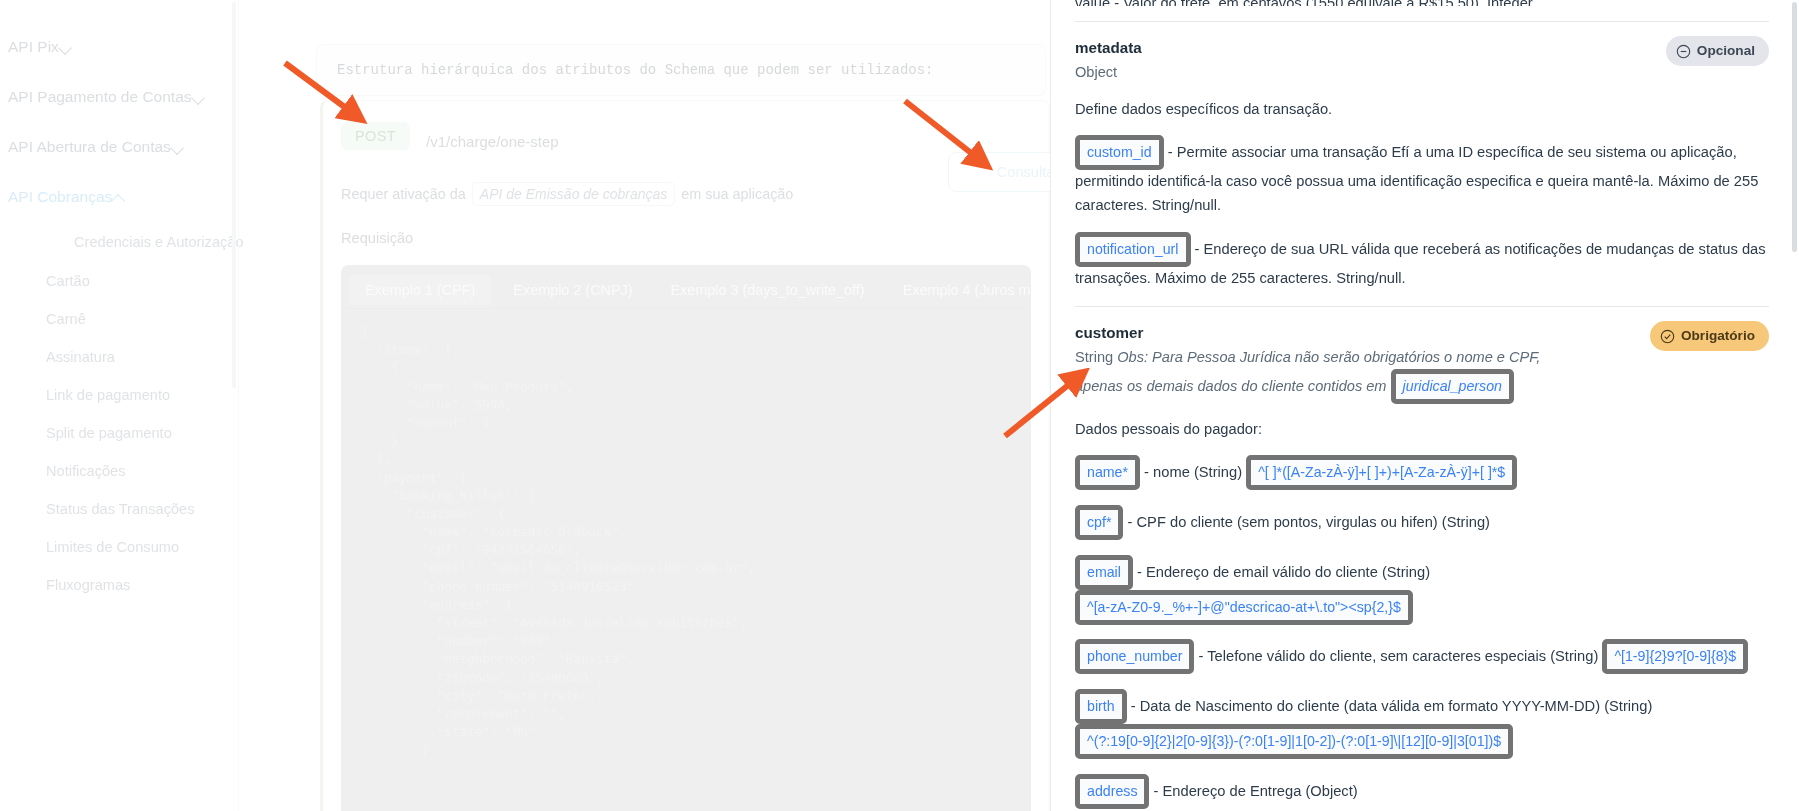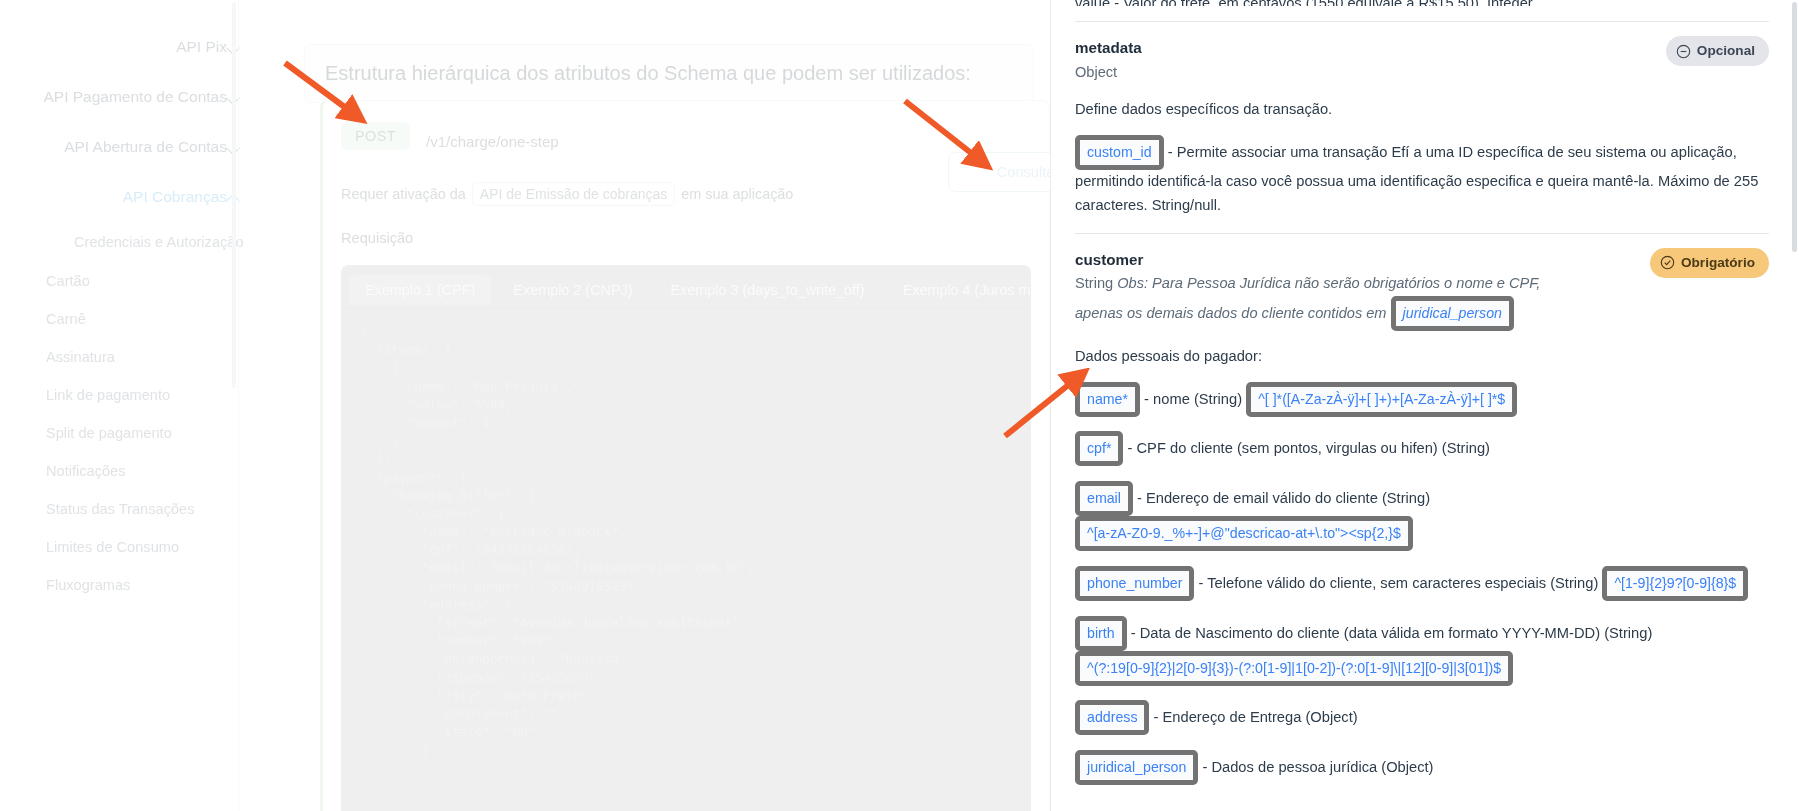--- a/index.html
+++ b/index.html
@@ -21,27 +21,27 @@
   .sidebar {
     position: absolute;
     left: 0; top: 0;
     width: 268px; height: 811px;
     background: #ffffff;
     padding: 22px 0 0 0;
     opacity: 0.30;
     overflow: hidden;
   }
   .nav-group {
-    display: flex; align-items: center; justify-content: flex-end;
+    display: flex; align-items: center; justify-content: flex-start;
     padding: 0 26px 0 8px;
     height: 50px;
     color: #8a949e;
     font-size: 15.5px;
   }
-  .nav-group.active { color: #7fc4e8; margin-left: 8px; }
+  .nav-group.active { color: #7fc4e8; }
   .nav-group .chev {
     width: 15px; height: 15px;
     position: relative;
     flex: 0 0 auto;
   }
   .nav-group .chev::before {
     content: "";
     position: absolute;
     left: 1px; top: 3px;
     width: 9px; height: 9px;
@@ -101,28 +101,29 @@
     width: 730px;
     background: #f6fbf6;
     border: 1px solid #e3efe3;
     border-radius: 7px;
     padding: 16px 20px;
     color: #6b7379;
     font-size: 14.2px;
   }
   .schema-box {
     position: absolute;
-    left: 36px; top: 44px;
+    left: 48px; top: 44px;
     width: 730px;
     background: #f9fdf9;
     border: 1px solid #e6f0e6;
     border-radius: 7px;
     padding: 17px 20px;
     color: #7b838a;
-    font-size: 20px;
+    font-size: 14px;
+    font-family: Liberation Mono, monospace;
   }
 
   .endpoint-card {
     position: absolute;
     left: 52px; top: 100px;
     width: 730px; height: 740px;
     background: #ffffff;
     border: 1px solid #e7efe7;
     border-left: 3px solid #cbe6cb;
     border-radius: 8px;
@@ -147,20 +148,21 @@
     margin-top: 26px;
     color: #8d959c;
     font-size: 14.4px;
   }
   .ep-chip {
     border: 1px solid #e4e8eb;
     border-radius: 5px;
     padding: 3px 7px;
     color: #98a0a7;
     font-size: 14px;
+    font-style: italic;
   }
   .ep-sectitle {
     margin-top: 24px;
     color: #8a9299;
     font-size: 14.6px;
   }
   .code-panel {
     margin-top: 19px;
     background: #cdcdcd;
     border-radius: 8px 8px 0 0;
@@ -412,20 +414,23 @@
           <span>Opcional</span>
         </div>
       </div>
 
       <p class="rp-para">Define dados específicos da transação.</p>
 
       <p class="rp-item">
         <span class="code-chip">custom_id</span><span> - Permite associar uma transação Efí a uma ID específica de seu sistema ou aplicação, permitindo identificá-la caso você possua uma identificação especifica e queira mantê-la. Máximo de 255 caracteres. String/null.</span>
       </p>
 
+      <p class="rp-item">
+        <span class="code-chip">notification_url</span><span> - Endereço de sua URL válida que receberá as notificações de mudanças de status das transações. Máximo de 255 caracteres. String/null.</span>
+      </p>
 
       <hr class="rp-hr">
 
       <div class="rp-attr-head">
         <div style="max-width:470px;">
           <div class="rp-attr-name">customer</div>
           <div class="rp-attr-type">
             <span>String</span>
             <span class="ital">Obs: Para Pessoa Jurídica não serão obrigatórios o nome e CPF, apenas os demais dados do cliente contidos em</span>
             <span class="code-chip ital">juridical_person</span>

